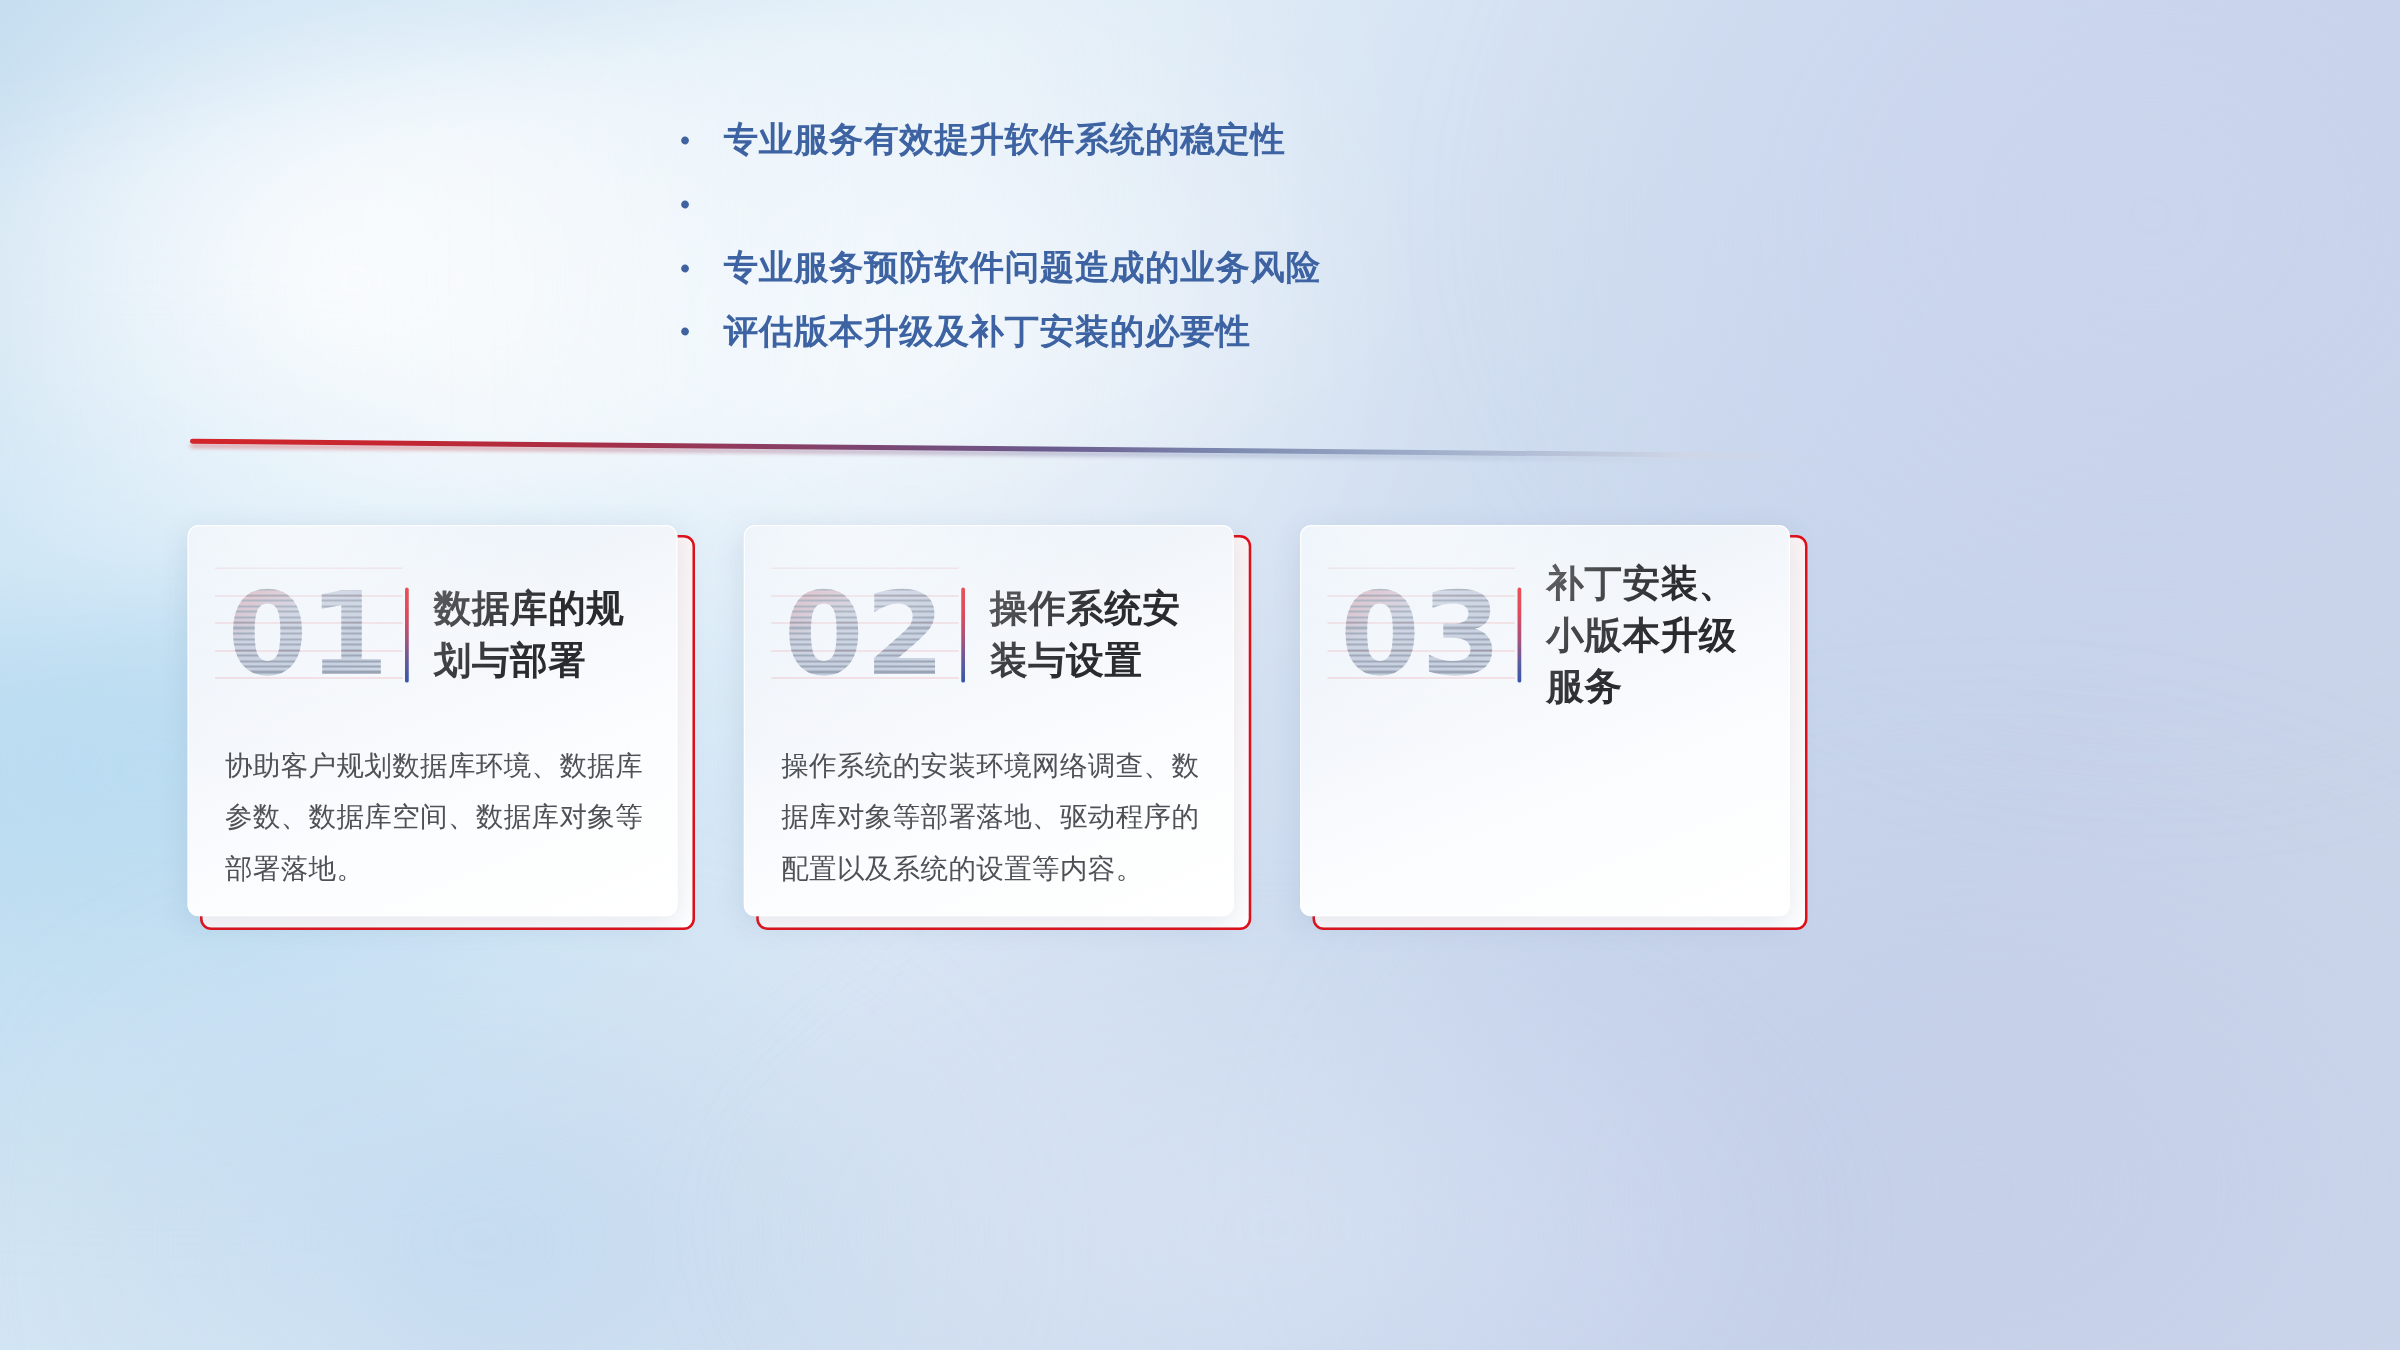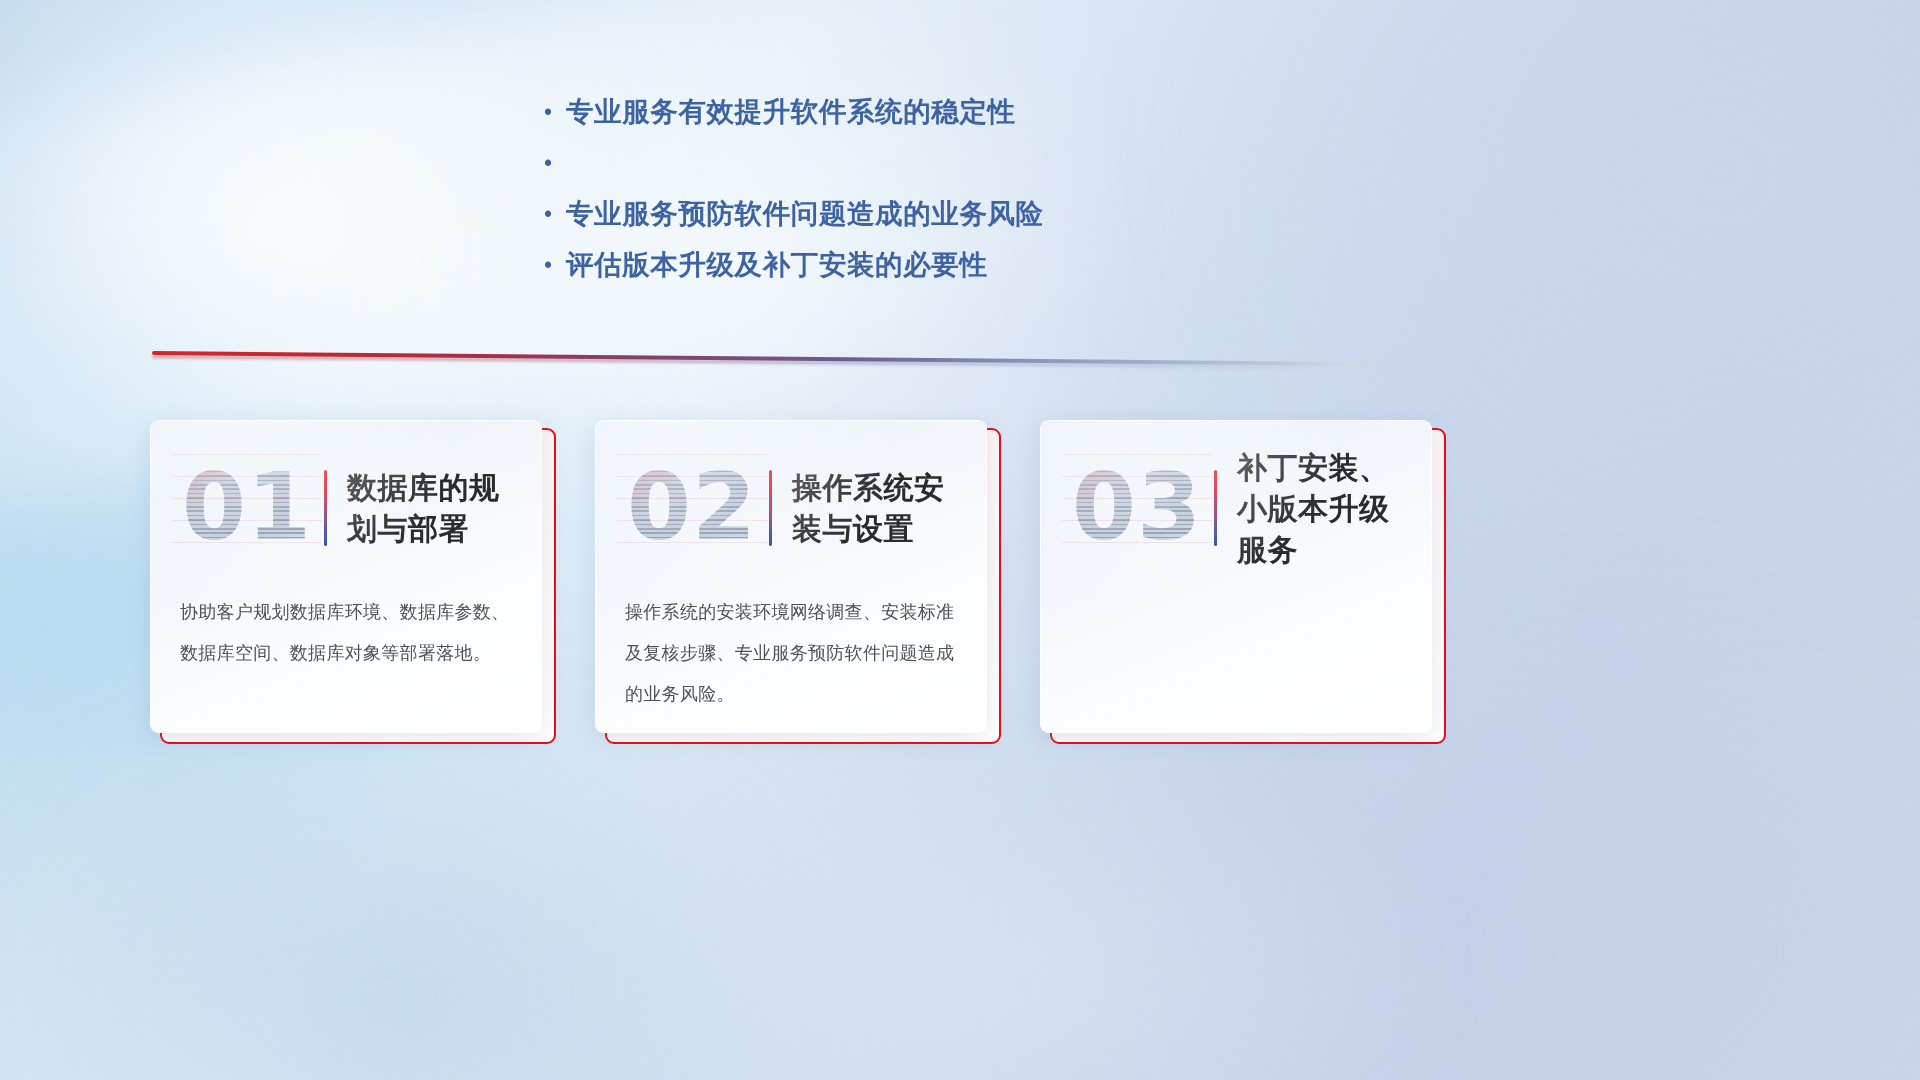--- a/index.html
+++ b/index.html
@@ -78,20 +78,21 @@
   }
   .bullet .dot{
     width:26px; flex:0 0 26px;
     color:#40639f; font-size:23px; line-height:40px; text-align:left;
     padding-left:4px;
   }
   .bullet .btext{
     font-size:27.5px; line-height:40px; font-weight:bold;
     color:#3d63a3; letter-spacing:.6px;
     white-space:nowrap;
+    margin-left:13px;
   }
 
   
   #rule{
     position:absolute; left:152px; top:345px; width:1300px; height:24px;
     pointer-events:none;
   }
   #rule .line{
     position:absolute; left:0; top:6px; width:100%; height:4px;
     transform:rotate(0.52deg); transform-origin:left center;
@@ -189,21 +190,21 @@
     border-radius:2px;
   }
   .ctitle{
     flex:1 1 auto;
     font-size:30px; line-height:41px; font-weight:bold;
     color:#2a2b2e; letter-spacing:.5px;
     padding-right:14px;
   }
   .cbody{
     position:absolute; left:30px; right:24px; top:172px;
-    font-size:18px; line-height:41px;
+    font-size:22px; line-height:41px;
     color:#4e5256; letter-spacing:.3px;
   }
 </style>
 </head>
 <body>
 
 <div id="bg">
   <div class="bgbase"></div>
   <div class="glowA"></div>
   <div class="glowB"></div>
@@ -259,21 +260,21 @@
     <div class="frame"></div>
     <div class="card">
       <div class="cardhead">
         <div class="num">
           <span class="numtext">02</span>
           <span class="numOverlay"></span>
         </div>
         <div class="vbar"></div>
         <div class="ctitle">操作系统安装与设置</div>
       </div>
-      <div class="cbody">操作系统的安装环境网络调查、安装标准及复核步骤、专业服务预防软件问题造成的业务风险。</div>
+      <div class="cbody">操作系统的安装环境网络调查、数据库对象等部署落地、驱动程序的配置以及系统的设置等内容。</div>
     </div>
   </div>
 
   <div class="cardwrap">
     <div class="frame"></div>
     <div class="card">
       <div class="cardhead">
         <div class="num">
           <span class="numtext">03</span>
           <span class="numOverlay"></span>

